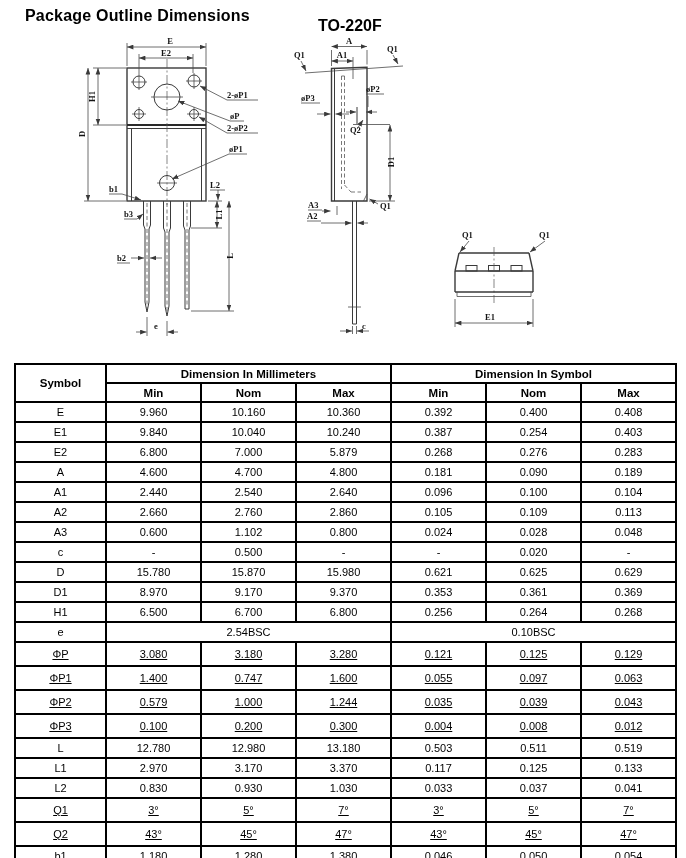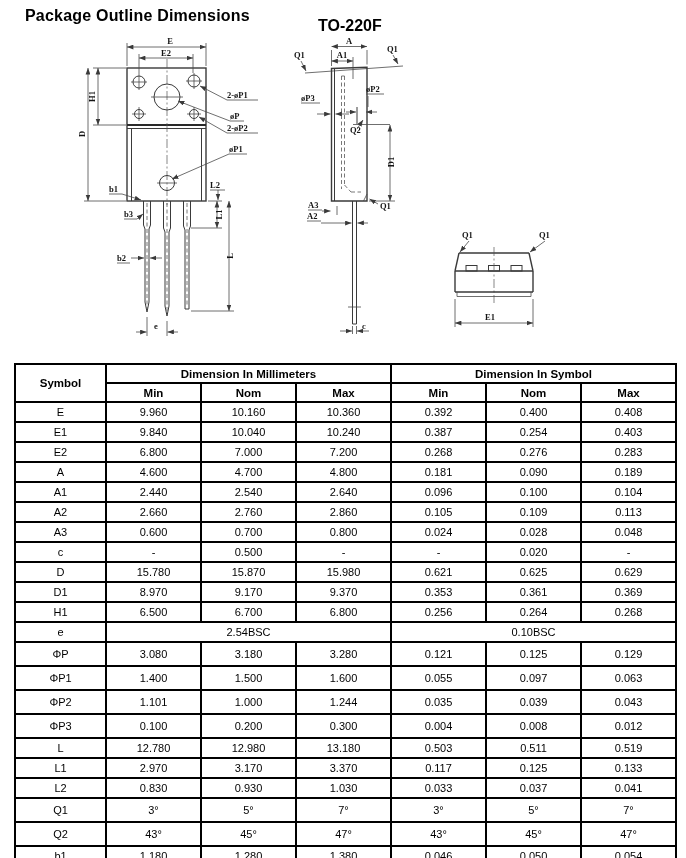--- a/index.html
+++ b/index.html
@@ -15,21 +15,21 @@
   .thick{fill:none;stroke:#2a2a2a;stroke-width:2.2;}
   .hid{fill:none;stroke:#555;stroke-width:.8;stroke-dasharray:4 2.5;}
   .cl{fill:none;stroke:#555;stroke-width:.7;stroke-dasharray:9 2.5 2 2.5;}
   .lbl{font:700 8.5px "Liberation Serif",serif;fill:#141414;}
   .mk{fill:#3a3a3a;}
   table.dim{position:absolute;left:14px;top:363px;width:662px;border-collapse:collapse;
             table-layout:fixed;font-size:11px;}
   table.dim th,table.dim td{border:2px solid #000;text-align:center;padding:0;height:18px;
             overflow:hidden;white-space:nowrap;}
   table.dim thead th{font-weight:bold;font-size:11.5px;height:17px;}
-  table.dim tr.tall td{height:22px;}
+  table.dim tr.tall td{height:22px;text-decoration:underline;}
 </style>
 </head>
 <body>
 
 <div class="page">
 
   <div class="title-row">
     <span class="t1">Package Outline Dimensions</span>
     <span class="t2">TO-220F</span>
   </div>
@@ -277,21 +277,21 @@
           <td>10.040</td>
           <td>10.240</td>
           <td>0.387</td>
           <td>0.254</td>
           <td>0.403</td>
         </tr>
         <tr>
           <td>E2</td>
           <td>6.800</td>
           <td>7.000</td>
-          <td>7.200</td>
+          <td>5.879</td>
           <td>0.268</td>
           <td>0.276</td>
           <td>0.283</td>
         </tr>
         <tr>
           <td>A</td>
           <td>4.600</td>
           <td>4.700</td>
           <td>4.800</td>
           <td>0.181</td>
@@ -312,21 +312,21 @@
           <td>2.660</td>
           <td>2.760</td>
           <td>2.860</td>
           <td>0.105</td>
           <td>0.109</td>
           <td>0.113</td>
         </tr>
         <tr>
           <td>A3</td>
           <td>0.600</td>
-          <td>0.700</td>
+          <td>1.102</td>
           <td>0.800</td>
           <td>0.024</td>
           <td>0.028</td>
           <td>0.048</td>
         </tr>
         <tr>
           <td>c</td>
           <td>-</td>
           <td>0.500</td>
           <td>-</td>
@@ -371,29 +371,29 @@
           <td>3.080</td>
           <td>3.180</td>
           <td>3.280</td>
           <td>0.121</td>
           <td>0.125</td>
           <td>0.129</td>
         </tr>
         <tr class="tall">
           <td>ΦP1</td>
           <td>1.400</td>
-          <td>1.500</td>
+          <td>0.747</td>
           <td>1.600</td>
           <td>0.055</td>
           <td>0.097</td>
           <td>0.063</td>
         </tr>
         <tr class="tall">
           <td>ΦP2</td>
-          <td>1.101</td>
+          <td>0.579</td>
           <td>1.000</td>
           <td>1.244</td>
           <td>0.035</td>
           <td>0.039</td>
           <td>0.043</td>
         </tr>
         <tr class="tall">
           <td>ΦP3</td>
           <td>0.100</td>
           <td>0.200</td>

